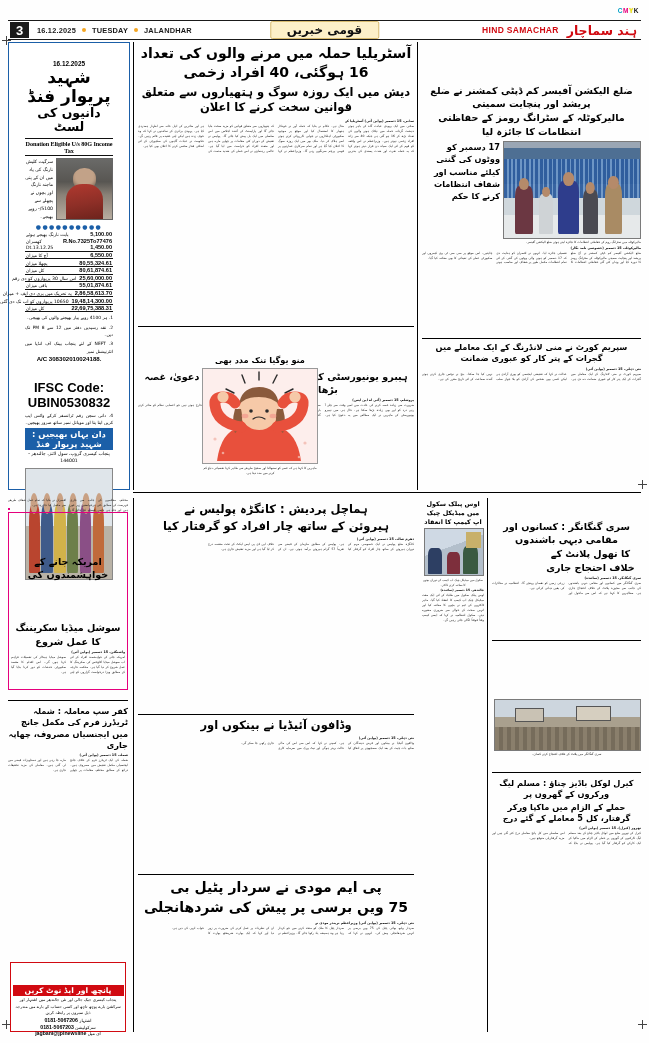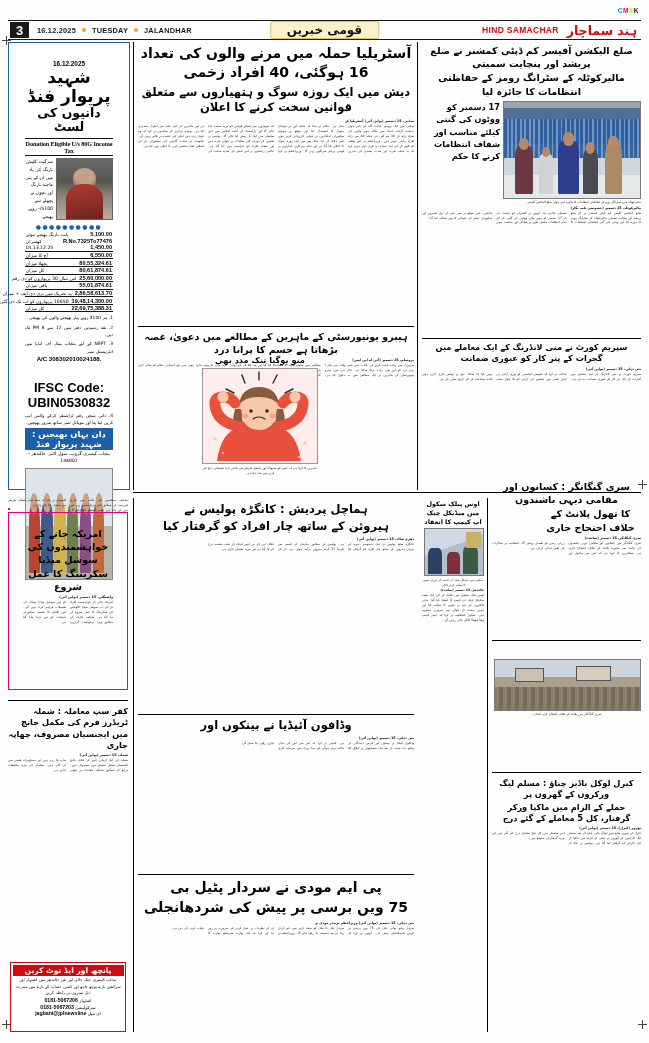--- a/index.html
+++ b/index.html
@@ -90,21 +90,21 @@
   .hrule { position: absolute; height: 0; border-top: 0.7px solid #000; }
   .hrule-thick { position: absolute; height: 0; border-top: 1.5px solid #000; }
 
   .hl {
     direction: rtl; text-align: center; color: #000;
     font-family: "DejaVu Sans", sans-serif; font-weight: bold;
     line-height: 1.38;
   }
   .hl-xl { font-size: 14px; }
   .hl-lg { font-size: 11.5px; }
-  .hl-md { font-size: 9.6px; }
+  .hl-md { font-size: 9.6px; margin-top: 40px; }
   .hl-sm { font-size: 8.2px; }
 
   
   .body-text {
     direction: rtl;
     font-family: "DejaVu Sans", sans-serif;
     font-size: 3.05px;
     line-height: 1.62;
     text-align: justify;
     color: #1a1a1a;
@@ -213,20 +213,21 @@
 
   
   .contact-box {
     position: absolute; left: 10px; top: 962px; width: 116px; height: 70px;
     border: 1.3px solid #d10a11; background:#fff; padding: 1.5px;
   }
   .contact-head {
     background: #d10a11; color:#fff; text-align:center; direction: rtl;
     font-family:"DejaVu Sans", sans-serif; font-weight:bold; font-size: 7.6px;
     padding: 1px 0;
+    margin-top: 20px;
   }
   .contact-body {
     direction: rtl; font-family:"DejaVu Sans", sans-serif;
     font-size: 4.1px; line-height: 1.6; text-align: center; margin-top: 1.5px;
   }
   .contact-line {
     direction: ltr; font-family:"Liberation Sans", sans-serif;
     font-weight: bold; font-size: 5.2px; text-align:center; margin-top: 0.6px;
   }
   .contact-line .tag {
@@ -525,21 +526,21 @@
   </div>
 
   <div class="col" style="left:422px; top:342px; width:219px; height:148px;">
     <div class="hl hl-sm">سپریم کورٹ نے منی لانڈرنگ کے ایک معاملے میں گجرات کے پتر کار کو عبوری ضمانت</div>
     <div class="byline" style="margin-top:2px;">نئی دہلی، 15 دسمبر (یواین آئی)</div>
     <div class="body-text c3" style="height:120px; margin-top:1px;">سپریم کورٹ نے منی لانڈرنگ کے ایک معاملے میں گجرات کے ایک پتر کار کو عبوری ضمانت دے دی ہے۔ عدالت نے کہا کہ تفتیشی ایجنسی کو پوری آزادی ہے لیکن کسی بھی شخص کی آزادی کو بلا جواز سلب نہیں کیا جا سکتا۔ بنچ نے نوٹس جاری کرتے ہوئے آئندہ سماعت کے لئے تاریخ مقرر کی ہے۔</div>
   </div>
 
   <div class="pink-box" style="left:8px; top:508px; width:0; height:0;"></div>
 
-  <div class="col" style="left:8px; top:512px; width:120px; height:178px; border:1.2px solid #e5007d; padding:14px;">
+  <div class="col" style="left:8px; top:512px; width:120px; height:178px; border:1.2px solid #e5007d; padding:2px;">
     <div class="hl hl-md">امریکہ جانے کے خواہشمندوں کی</div>
     <div class="hl hl-md">سوشل میڈیا سکریننگ کا عمل شروع</div>
     <div class="byline" style="margin-top:2px;">واشنگٹن، 15 دسمبر (یواین آئی)</div>
     <div class="body-text c2" style="height:124px; margin-top:1px;">امریکہ جانے کے خواہشمند افراد کے لئے اب سوشل میڈیا اکاؤنٹس کی سکریننگ کا عمل شروع کر دیا گیا ہے۔ محکمہ خارجہ کے مطابق ویزا درخواست گزاروں کو اپنے سوشل میڈیا ہینڈلز کی تفصیلات فراہم کرنا ہوں گی۔ اس اقدام کا مقصد سکیورٹی خدشات کو دور کرنا بتایا گیا ہے۔</div>
   </div>
 
   <div class="col" style="left:138px; top:502px; width:276px; height:206px;">
     <div class="hl hl-lg">ہماچل پردیش : کانگڑہ پولیس نے</div>
     <div class="hl hl-lg" style="margin-top:1px;">ہیروئن کے ساتھ چار افراد کو گرفتار کیا</div>
     <div class="byline" style="margin-top:2px;">دھرم شالہ، 15 دسمبر (یواین آئی)</div>

